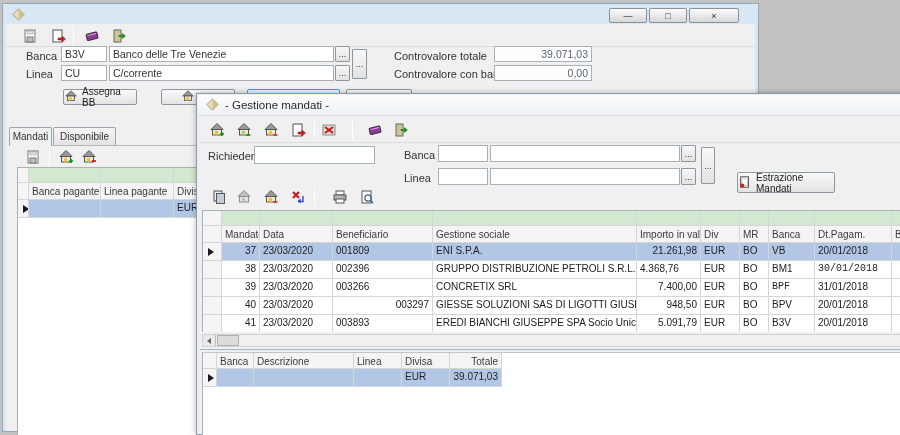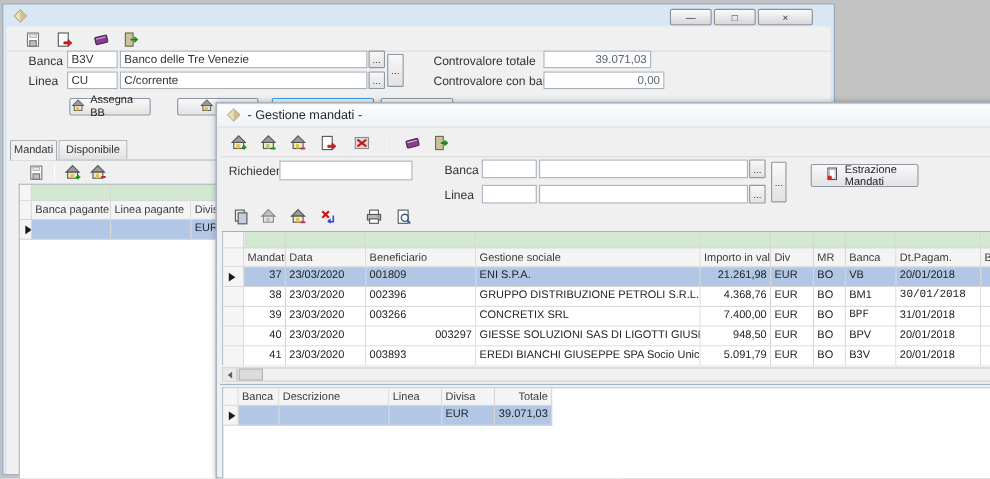--- a/index.html
+++ b/index.html
@@ -113,21 +113,21 @@
     <div class="abs dots" style="left:329px;top:22px;width:15px;height:16px;">...</div>
     <span class="abs lbl" style="left:20px;top:44px;">Linea</span>
     <input class="abs fld" style="left: 55px; top: 41px; width: 46px; height: 16px;" value="CU">
     <input class="abs fld" style="left: 103px; top: 41px; width: 225px; height: 16px;" value="C/corrente">
     <div class="abs dots" style="left:329px;top:41px;width:15px;height:16px;">...</div>
     <div class="abs dots" style="left:346px;top:25px;width:15px;height:30px;">...</div>
 
     <span class="abs lbl" style="left:388px;top:26px;">Controvalore totale</span>
     <input class="abs fld ro" style="left: 488px; top: 22px; width: 98px; height: 16px;" value="39.071,03">
     <span class="abs lbl" style="left:388px;top:44px;">Controvalore con banca</span>
-    <input class="abs fld ro" style="left: 488px; top: 41px; width: 110px; height: 16px;" value="0,00">
+    <input class="abs fld ro" style="left: 488px; top: 41px; width: 98px; height: 16px;" value="0,00">
 
     <div class="abs btn" style="left:57px;top:65px;width:74px;height:16px;">
       <span><svg viewBox="0 0 16 16" width="12" height="12">
             <polygon points="8,2 14,8 2,8" fill="#9a9a9a" stroke="#555"></polygon>
             <rect x="4" y="8" width="8" height="5" fill="#f0e8d0" stroke="#555"></rect>
             <rect x="6" y="9.5" width="3" height="3.5" fill="#e8c040"></rect>
           </svg></span>
       <span>Assegna BB</span>
     </div>
     <div class="abs btn" style="left:155px;top:65px;width:74px;height:16px;">
@@ -271,21 +271,21 @@
     <span class="abs lbl" style="left:204px;top:33px;">Banca</span>
     <input class="abs fld" style="left: 238px; top: 29px; width: 50px; height: 17px;" value="">
     <input class="abs fld" style="left: 290px; top: 29px; width: 190px; height: 17px;" value="">
     <div class="abs dots" style="left:481px;top:29px;width:15px;height:17px;">...</div>
     <span class="abs lbl" style="left:204px;top:56px;">Linea</span>
     <input class="abs fld" style="left: 238px; top: 52px; width: 50px; height: 17px;" value="">
     <input class="abs fld" style="left: 290px; top: 52px; width: 190px; height: 17px;" value="">
     <div class="abs dots" style="left:481px;top:52px;width:15px;height:17px;">...</div>
     <div class="abs dots" style="left:501px;top:31px;width:14px;height:37px;">...</div>
 
-    <div class="abs btn" style="left:537px;top:33px;width:98px;height:21px;padding-left:12px;">
+    <div class="abs btn" style="left:537px;top:56px;width:98px;height:21px;">
       <span><svg viewBox="0 0 16 16" width="13" height="13">
             <rect x="3" y="2" width="9" height="12" fill="#fff" stroke="#444"></rect>
             <rect x="4.5" y="3.5" width="6" height="9" fill="none" stroke="#999" stroke-width="0.7"></rect>
             <circle cx="5" cy="12" r="2.2" fill="#d42222"></circle>
           </svg></span>
       <span>Estrazione Mandati</span>
     </div>
 
     <div class="abs" style="left:0;top:71px;width:220px;height:22px;">
         <div class="tbi" style="left: 10px; top: 1px;">
@@ -375,21 +375,21 @@
           <div class="gc dc" style="width: 46px; height: 18px;">VB</div>
           <div class="gc dc" style="width: 77px; height: 18px;">20/01/2018</div>
           <div class="gc dc" style="width: 73px; height: 18px;"></div>
         </div>
         <div class="grow">
           <div class="gc ind" style="width: 19px; height: 18px;"></div>
           <div class="gc dc" style="width: 38px; height: 18px; text-align: right;">38</div>
           <div class="gc dc" style="width: 73px; height: 18px;">23/03/2020</div>
           <div class="gc dc" style="width: 100px; height: 18px;">002396</div>
           <div class="gc dc" style="width: 204px; height: 18px;">GRUPPO DISTRIBUZIONE PETROLI S.R.L.</div>
-          <div class="gc dc" style="width: 64px; height: 18px; text-align: right;">4.368,76</div>
+          <div class="gc dc" style="width: 64px; height: 18px; ">4.368,76</div>
           <div class="gc dc" style="width: 39px; height: 18px;">EUR</div>
           <div class="gc dc" style="width: 29px; height: 18px;">BO</div>
           <div class="gc dc" style="width: 46px; height: 18px;">BM1</div>
           <div class="gc dc" style="width: 77px; height: 18px; font-family: Liberation Mono, monospace;">30/01/2018</div>
           <div class="gc dc" style="width: 73px; height: 18px;"></div>
         </div>
         <div class="grow">
           <div class="gc ind" style="width: 19px; height: 18px;"></div>
           <div class="gc dc" style="width: 38px; height: 18px; text-align: right;">39</div>
           <div class="gc dc" style="width: 73px; height: 18px;">23/03/2020</div>

